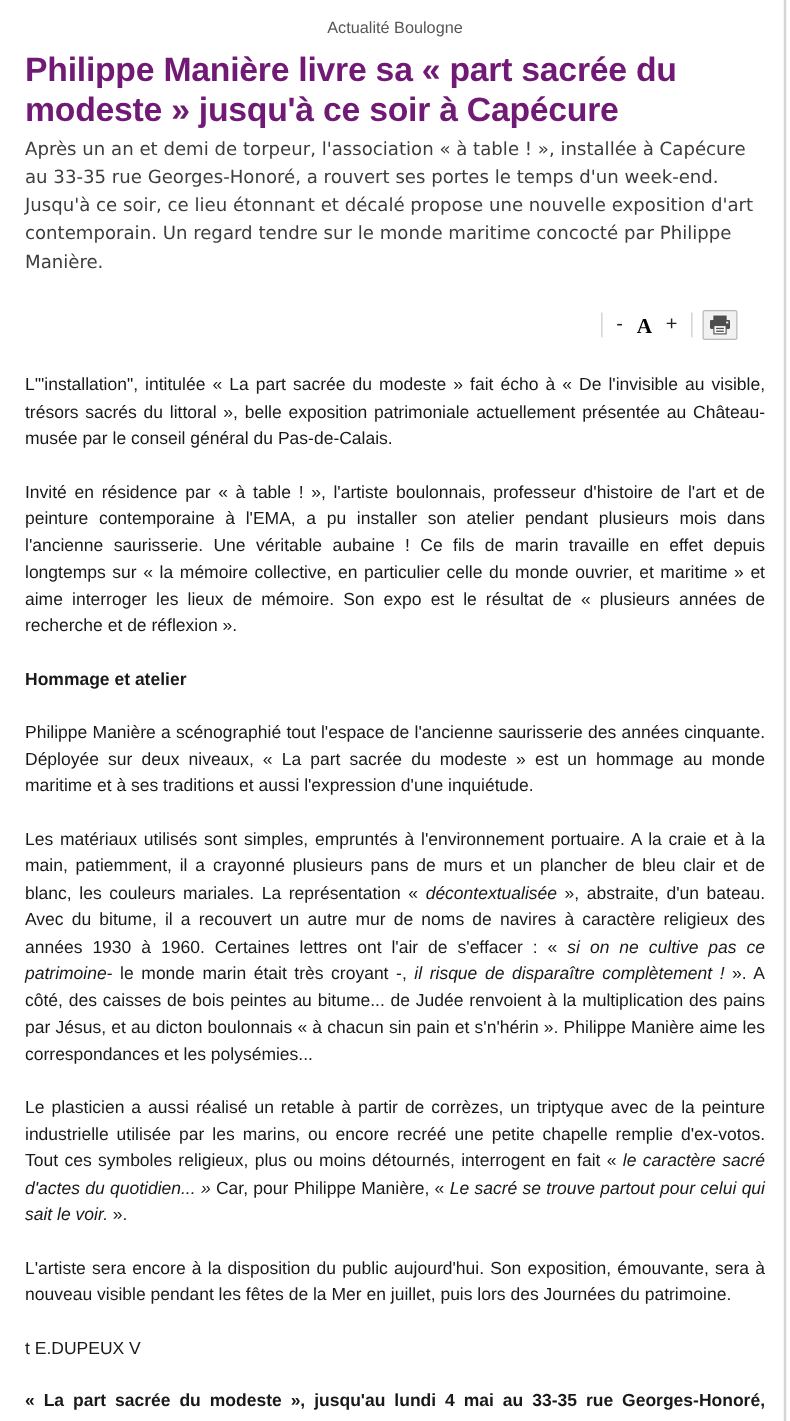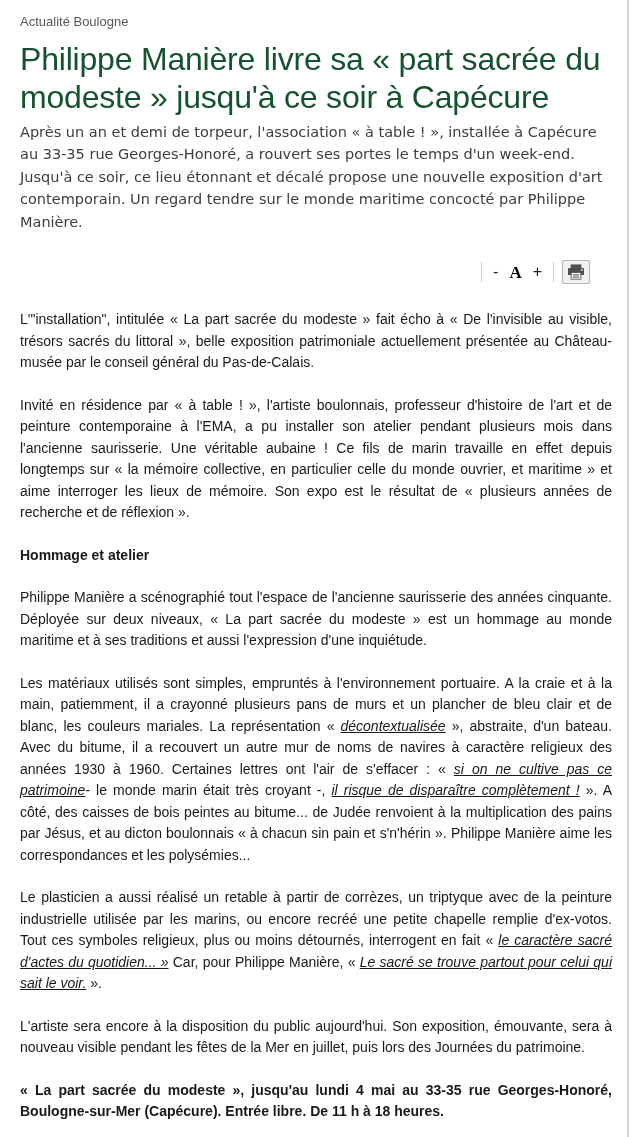--- a/index.html
+++ b/index.html
@@ -20,25 +20,26 @@
     background: #d5d5d5;
   }
   .content {
     padding: 14px 20px 30px 20px;
   }
 
   .category {
     font-size: 13px;
     color: #575757;
     margin-bottom: 12px;
+    text-align: center;
   }
   .headline {
-    font-size: 32px;
-    font-weight: normal;
-    color: #14532d;
+    font-size: 27px;
+    font-weight: bold;
+    color: #701a75;
     line-height: 1.18;
     letter-spacing: -0.2px;
     margin-bottom: 4px;
   }
   .published {
     font-size: 11.5px;
     color: #8f8f8f;
     margin-bottom: 10px;
   }
   .lead {
@@ -100,21 +101,21 @@
     margin: 0 0 21px 0;
     hyphens: auto;
     -webkit-hyphens: auto;
   }
   .article-body h2 {
     font-weight: bold;
     text-align: left;
     margin: 6px 0 21px 0;
     font-size: 14px;
   }
-  .article-body .it { font-style: italic; text-decoration: underline; }
+  .article-body .it { font-style: italic; }
   .article-body .bold { font-weight: bold; }
   .article-body .byline, .article-body .source { text-align: left; }
 </style>
 </head>
 <body>
 
 <div class="page">
   <div class="content">
 
     <div class="category">Actualité Boulogne</div>
@@ -145,18 +146,19 @@
     </div>
 
     <div class="article-body" id="article-body">
         <p><span>L'"installation", intitulée « La part sacrée du modeste » fait écho à « De l'invisible au visible, trésors sacrés du littoral », belle exposition patrimoniale actuellement présentée au Château-musée par le conseil général du Pas-de-Calais.</span></p>
         <p><span>Invité en résidence par « à table ! », l'artiste boulonnais, professeur d'histoire de l'art et de peinture contemporaine à l'EMA, a pu installer son atelier pendant plusieurs mois dans l'ancienne saurisserie. Une véritable aubaine ! Ce fils de marin travaille en effet depuis longtemps sur « la mémoire collective, en particulier celle du monde ouvrier, et maritime » et aime interroger les lieux de mémoire. Son expo est le résultat de « plusieurs années de recherche et de réflexion ».</span></p>
         <h2><span>Hommage et atelier</span></h2>
         <p><span>Philippe Manière a scénographié tout l'espace de l'ancienne saurisserie des années cinquante. Déployée sur deux niveaux, « La part sacrée du modeste » est un hommage au monde maritime et à ses traditions et aussi l'expression d'une inquiétude.</span></p>
         <p><span>Les matériaux utilisés sont simples, empruntés à l'environnement portuaire. A la craie et à la main, patiemment, il a crayonné plusieurs pans de murs et un plancher de bleu clair et de blanc, les couleurs mariales. La représentation « </span><span class="it">décontextualisée</span><span> », abstraite, d'un bateau. Avec du bitume, il a recouvert un autre mur de noms de navires à caractère religieux des années 1930 à 1960. Certaines lettres ont l'air de s'effacer : « </span><span class="it">si on ne cultive pas ce patrimoine</span><span>- le monde marin était très croyant -, </span><span class="it">il risque de disparaître complètement !</span><span> ». A côté, des caisses de bois peintes au bitume... de Judée renvoient à la multiplication des pains par Jésus, et au dicton boulonnais « à chacun sin pain et s'n'hérin ». Philippe Manière aime les correspondances et les polysémies...</span></p>
         <p><span>Le plasticien a aussi réalisé un retable à partir de corrèzes, un triptyque avec de la peinture industrielle utilisée par les marins, ou encore recréé une petite chapelle remplie d'ex-votos. Tout ces symboles religieux, plus ou moins détournés, interrogent en fait « </span><span class="it">le caractère sacré d'actes du quotidien... »</span><span> Car, pour Philippe Manière, « </span><span class="it">Le sacré se trouve partout pour celui qui sait le voir.</span><span> ».</span></p>
         <p><span>L'artiste sera encore à la disposition du public aujourd'hui. Son exposition, émouvante, sera à nouveau visible pendant les fêtes de la Mer en juillet, puis lors des Journées du patrimoine.</span></p>
+        <p class="byline"><span>t E.DUPEUX V</span></p>
         <p class="bold"><span>« La part sacrée du modeste », jusqu'au lundi 4 mai au 33-35 rue Georges-Honoré, Boulogne-sur-Mer (Capécure). Entrée libre. De 11 h à 18 heures.</span></p>
       </div>
 
   </div>
   <div class="right-border"></div>
 </div>
 
 </body></html>

